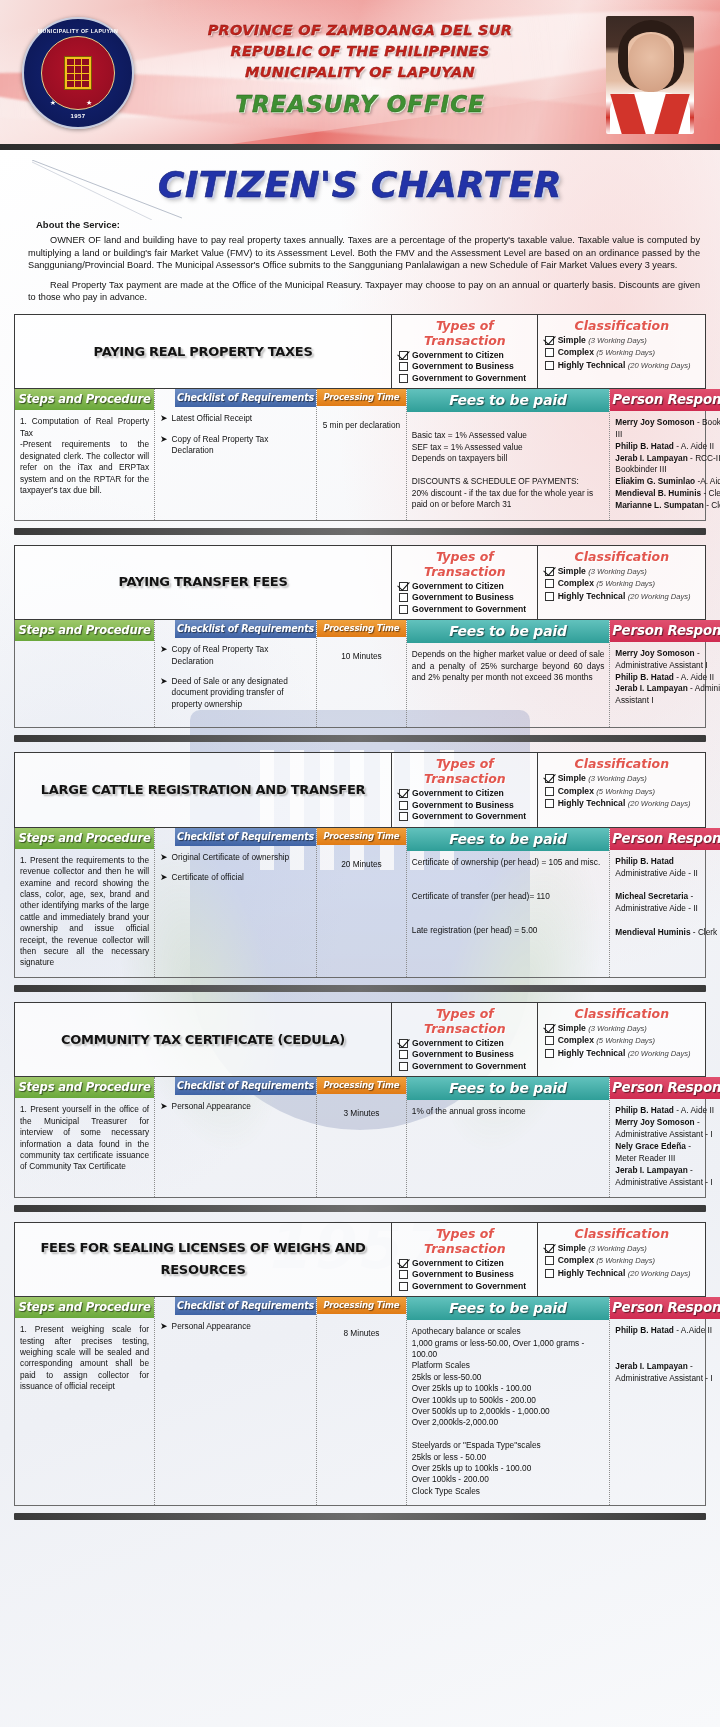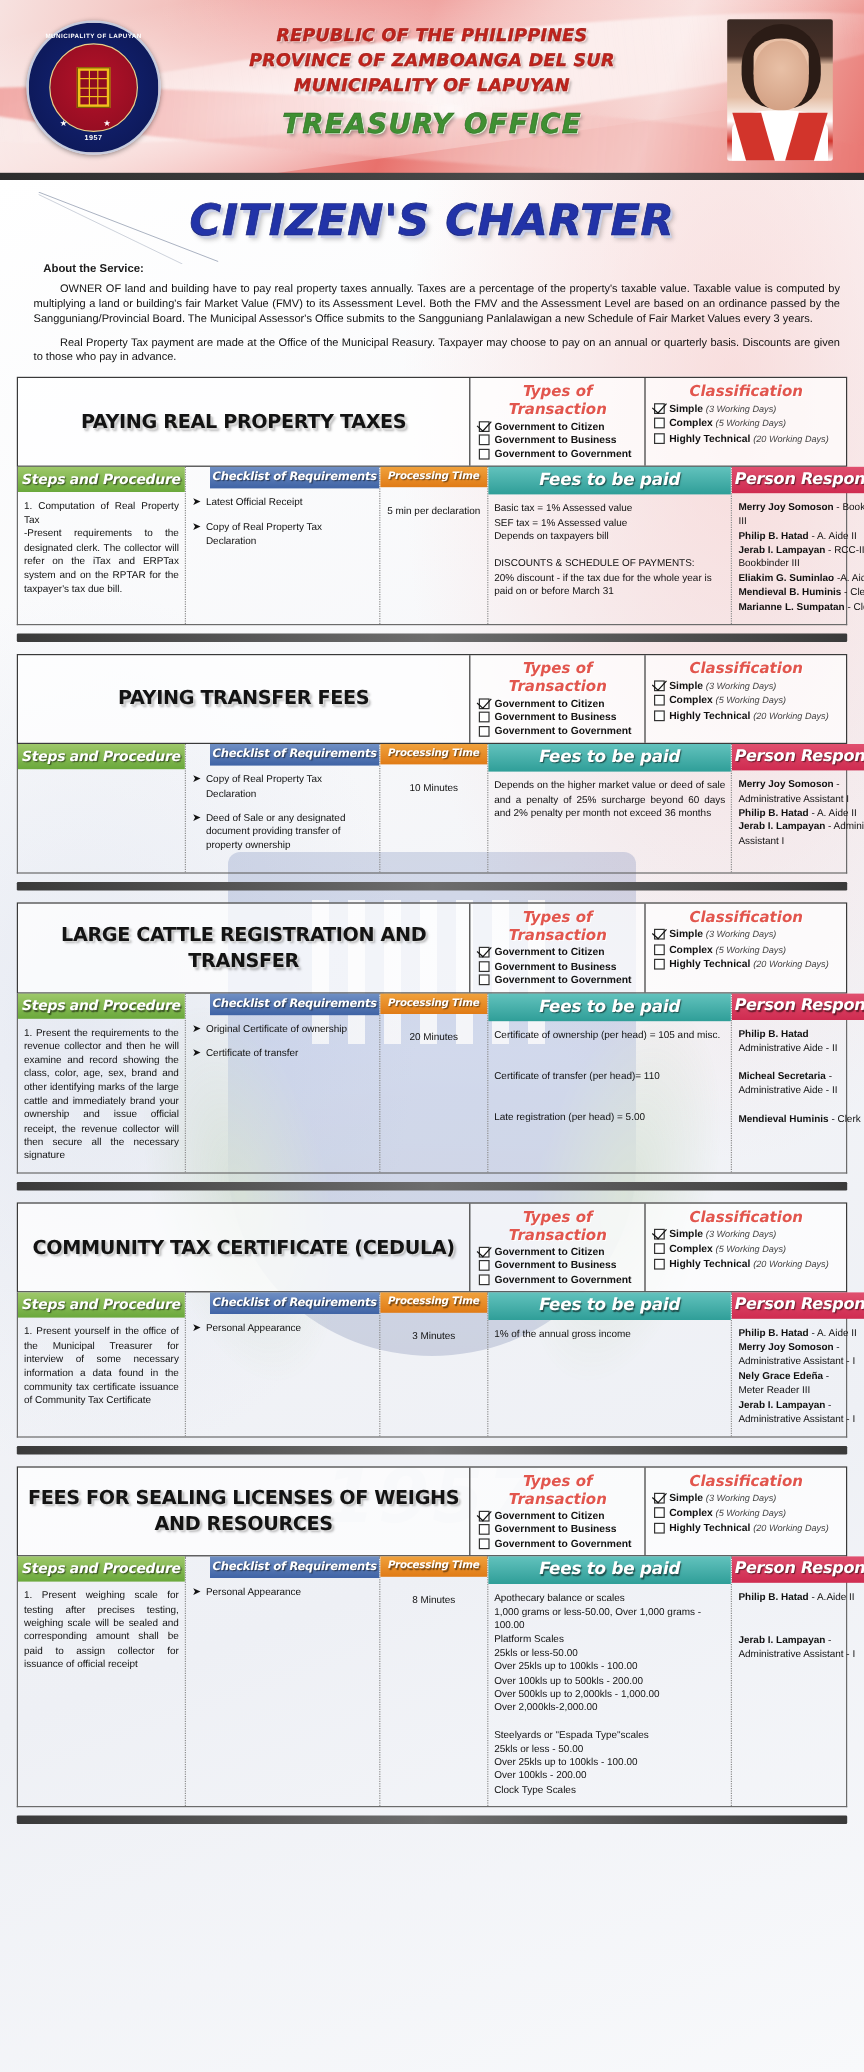--- a/index.html
+++ b/index.html
@@ -189,21 +189,21 @@
   .svc-head {
     display:flex; border:1.6px solid #3a3a3a; background:rgba(255,255,255,.72);
   }
   .svc-name {
     flex: 0 0 54.5%;
     display:flex; align-items:center; justify-content:center;
     padding: 8px 6px;
     text-align:center;
     font-family:"DejaVu Sans", sans-serif;
     font-weight:bold;
-    font-size:16px; line-height:22px; color:#131313;
+    font-size:13px; line-height:22px; color:#131313;
     letter-spacing:-.3px;
     text-shadow: 1px 1px 0 #d8d8d8, 2px 2px 2px rgba(0,0,0,.28);
   }
   .svc-col {
     flex:1; border-left:1.6px solid #3a3a3a; padding:3px 6px 4px 7px;
   }
   .svc-col.cls { flex: 0 0 24.4%; }
   .svc-col-title {
     text-align:center; font-family:"DejaVu Sans", sans-serif;
     font-style:italic; font-weight:bold; font-size:12.5px; color:#e2564e;
@@ -286,22 +286,22 @@
           <i></i>
           <i></i>
           <i></i>
       </div>
     </div>
     <div class="seal-stars">★ ★</div>
     <div class="seal-text-bot">1957</div>
   </div>
 
   <div class="banner-titles">
+    <div class="line">PROVINCE OF ZAMBOANGA DEL SUR</div>
     <div class="line">REPUBLIC OF THE PHILIPPINES</div>
-    <div class="line">PROVINCE OF ZAMBOANGA DEL SUR</div>
     <div class="line">MUNICIPALITY OF LAPUYAN</div>
     <div class="office">TREASURY OFFICE</div>
   </div>
 
   <div class="portrait">
     <div class="hair"></div>
     <div class="hair2"></div>
     <div class="face"></div>
     <div class="body"></div>
     <div class="collarL"></div>
@@ -387,21 +387,21 @@
                   <span>Copy of Real Property Tax Declaration</span>
                 </div>
               </div>
             </div>
             <div class="tbl-col c3">
               <div class="th h3">Processing Time</div>
               <div class="td ctr" style="padding-top: 14px;">5 min per declaration</div>
             </div>
             <div class="tbl-col c4">
               <div class="th h4">Fees to be paid</div>
-              <div class="td" style="white-space: pre-line;">Basic tax = 1% Assessed value
+              <div class="td" style="white-space: pre-line; margin-top: 12px;">Basic tax = 1% Assessed value
 SEF tax = 1% Assessed value
 Depends on taxpayers bill
 
 DISCOUNTS &amp; SCHEDULE OF PAYMENTS:
 20% discount - if the tax due for the whole year is paid on or before March 31</div>
             </div>
             <div class="tbl-col c5">
               <div class="th h5">Person Responsible</div>
               <div class="td person">
                 <div><b>Merry Joy Somoson</b> <span>- Bookbinder III</span></div>
@@ -526,21 +526,21 @@
             </div>
             <div class="tbl-col c2">
               <div class="th h2">Checklist of Requirements</div>
               <div class="td">
                 <div class="bullet-item">
                   <span class="bl">➤</span>
                   <span>Original Certificate of ownership</span>
                 </div>
                 <div class="bullet-item">
                   <span class="bl">➤</span>
-                  <span>Certificate of transfer</span>
+                  <span>Certificate of official</span>
                 </div>
               </div>
             </div>
             <div class="tbl-col c3">
               <div class="th h3">Processing Time</div>
               <div class="td ctr" style="padding-top: 14px;">20 Minutes</div>
             </div>
             <div class="tbl-col c4">
               <div class="th h4">Fees to be paid</div>
               <div class="td" style="white-space: pre-line;">Certificate of ownership (per head) = 105 and misc.

